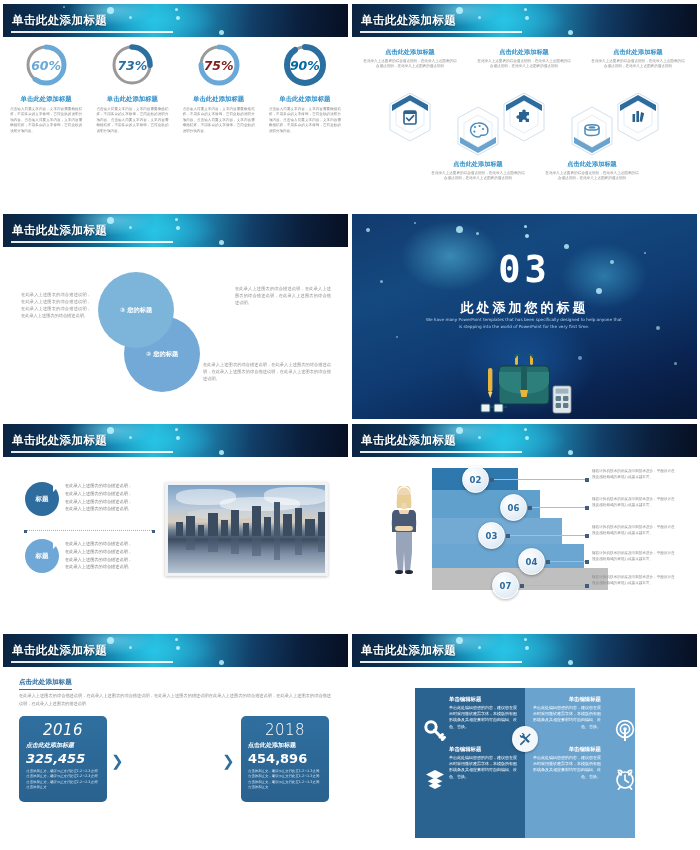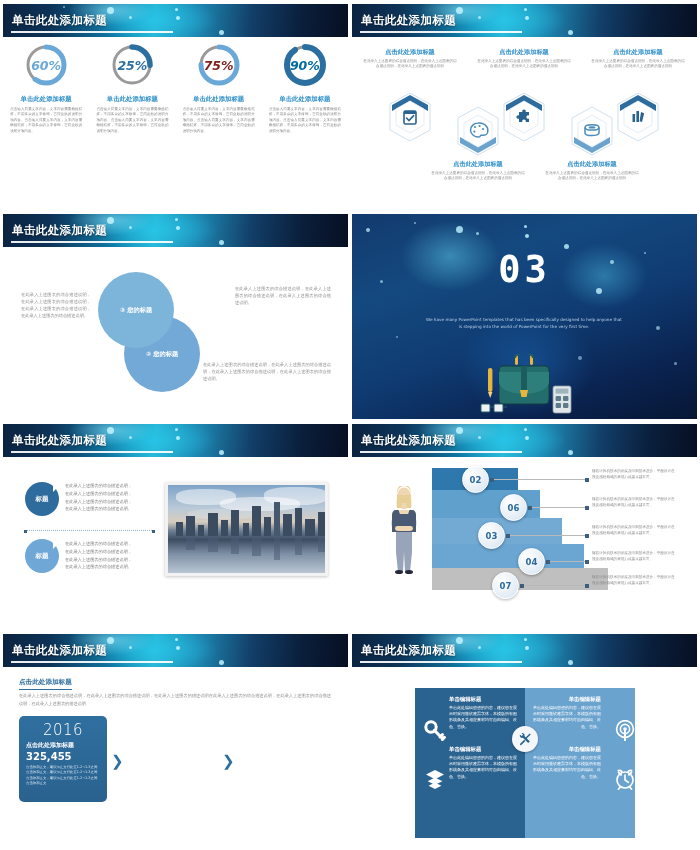--- a/index.html
+++ b/index.html
@@ -121,26 +121,26 @@
   .person { position:absolute; left:36px; top:62px; width:32px; height:88px; }
 
   
   .s7h { position:absolute; left:16px; top:44px; font-size:6.6px;
          font-weight:bold; color:#2f6c9e; border-bottom:1.3px solid #2f6c9e;
          padding-bottom:1.5px; }
   .s7p { position:absolute; left:16px; top:58px; width:312px; font-size:4.2px;
          line-height:1.8; color:#8a8a8a; text-align:justify; }
   .ycard { position:absolute; top:82px; width:88px; height:86px; border-radius:5px;
            padding:5px 7px; color:#fff; }
-  .yc1 { left:16px;  background:linear-gradient(#2f6f9f,#2a628f); }
+  .yc1 { left:16px;  background:linear-gradient(#2f6f9f,#2a628f);font-style:italic; }
   .yc2 { left:127px; background:linear-gradient(#5fa0cd,#559ac9); }
   .yc3 { left:238px; background:linear-gradient(#2f6f9f,#2a628f); }
   .yyr  { font-size:15px; font-weight:300; text-align:center; letter-spacing:.5px; }
   .ysub { font-size:6px; font-weight:bold; margin-top:2px; }
-  .ynum { font-size:10px; font-weight:bold; margin-top:1px; }
+  .ynum { font-size:13px; font-weight:bold; margin-top:1px; }
   .ybod { font-size:3.4px; line-height:1.6; margin-top:3px; color:#dbe9f4; }
   .chev { position:absolute; top:118px; font-size:15px; color:#2f6f9f; font-weight:bold; }
 
   
   .qbox { position:absolute; top:54px; width:110px; height:100px; padding:8px; }
   .qdark { background:#2b6390; color:#fff; }
   .qlight{ background:#6ba3cf; color:#fff; }
   .qttl { font-size:5.4px; font-weight:bold; }
   .qtxt { font-size:4px; line-height:1.55; margin-top:2px; }
   .qico { position:absolute; width:22px; height:22px; }
@@ -176,21 +176,21 @@
       </div>
       <div class="dcap">单击此处添加标题</div>
       <div class="dbody">点击输入简要文字内容，文字内容需要概括精炼，不用多余的文字修饰，言简意赅的说明分项内容。点击输入简要文字内容，文字内容需概括精炼，不用多余的文字修饰，言简意赅的说明分项内容。</div>
     </div>
     <div class="dwrap">
       <div class="dring">
         <svg width="46" height="46" viewBox="0 0 46 46">
           <circle cx="23" cy="23" r="18" fill="none" stroke="#9a9a9a" stroke-width="3"></circle>
           <circle cx="23" cy="23" r="18" fill="none" stroke="#2b6ea0" stroke-width="5.5" stroke-linecap="round" stroke-dasharray="28.3 152.7" transform="rotate(-90 23 23)"></circle>
         </svg>
-        <div class="dpct" style="color:#2b6ea0">25%</div>
+        <div class="dpct" style="color:#2b6ea0">73%</div>
       </div>
       <div class="dcap">单击此处添加标题</div>
       <div class="dbody">点击输入简要文字内容，文字内容需要概括精炼，不用多余的文字修饰，言简意赅的说明分项内容。点击输入简要文字内容，文字内容需概括精炼，不用多余的文字修饰，言简意赅的说明分项内容。</div>
     </div>
     <div class="dwrap">
       <div class="dring">
         <svg width="46" height="46" viewBox="0 0 46 46">
           <circle cx="23" cy="23" r="18" fill="none" stroke="#9a9a9a" stroke-width="3"></circle>
           <circle cx="23" cy="23" r="18" fill="none" stroke="#6aa8d8" stroke-width="5" stroke-linecap="round" stroke-dasharray="84.8 96.2" transform="rotate(-90 23 23)"></circle>
         </svg>
@@ -340,20 +340,21 @@
     <div class="bk" style="left:28px;top:66px;width:3px;height:3px;opacity:.6"></div>
     <div class="bk" style="left:244px;top:74px;width:6px;height:6px;opacity:.8"></div>
     <div class="bk" style="left:258px;top:46px;width:4px;height:4px;opacity:.7"></div>
     <div class="bk" style="left:292px;top:38px;width:2px;height:2px;opacity:.6"></div>
     <div class="bk" style="left:304px;top:112px;width:4px;height:4px;opacity:.6"></div>
     <div class="bk" style="left:322px;top:148px;width:3px;height:3px;opacity:.55"></div>
     <div class="bk" style="left:44px;top:122px;width:2px;height:2px;opacity:.5"></div>
     <div class="bk" style="left:226px;top:142px;width:4px;height:4px;opacity:.5"></div>
 
     <div class="cv-num">03</div>
+    <div class="cv-ttl">此处添加您的标题</div>
     <div class="cv-en">We have many PowerPoint templates that has been specifically designed to help anyone that is stepping into the world of PowerPoint for the very first time.</div>
 
     <svg class="bag" viewBox="0 0 95 62">
       <rect x="38" y="1" width="3" height="10" rx="1.4" fill="#e8b53c"></rect>
       <rect x="53" y="1" width="3" height="10" rx="1.4" fill="#e8b53c"></rect>
       <path d="M38,4 a9,5 0 0,1 18,0" fill="none" stroke="#1f5e5e" stroke-width="2"></path>
       <rect x="22" y="12" width="50" height="38" rx="4" fill="#246d6d" stroke="#123f3f" stroke-width="1"></rect>
       <path d="M22,18 h50 v10 a25,12 0 0,1 -50,0 Z" fill="#2d7f7c"></path>
       <rect x="44" y="12" width="6" height="26" fill="#1d5c5c"></rect>
       <path d="M43,36 h8 l-1.4,7 h-5.2 Z" fill="#e8b53c"></path>
@@ -498,20 +499,26 @@
   <div class="ycard yc1">
     <div class="yyr">2016</div>
     <div class="ysub">点击此处添加标题</div>
     <div class="ynum">325,455</div>
     <div class="ybod">点击添加正文，建议示正文行距在1.2~1.3之间点击添加正文，建议示正文行距在1.2~1.3之间点击添加正文，建议示正文行距在1.2~1.3之间点击添加正文</div>
   </div>
   <div class="chev" style="left:108px;">❯</div>
 
   <div class="chev" style="left:219px;">❯</div>
 
+  <div class="ycard yc3">
+    <div class="yyr">2018</div>
+    <div class="ysub">点击此处添加标题</div>
+    <div class="ynum">454,896</div>
+    <div class="ybod">点击添加正文，建议示正文行距在1.2~1.3之间点击添加正文，建议示正文行距在1.2~1.3之间点击添加正文，建议示正文行距在1.2~1.3之间点击添加正文</div>
+  </div>
 </div>
 
 <div class="slide s8">
   <div class="hdr">
     <div class="bk" style="left:104px;top:3px;width:7px;height:7px;opacity:.85"></div>
     <div class="bk" style="left:126px;top:12px;width:3px;height:3px;opacity:.8"></div>
     <div class="bk" style="left:172px;top:4px;width:3px;height:3px;opacity:.9"></div>
     <div class="bk" style="left:173px;top:12px;width:4px;height:4px;opacity:.9"></div>
     <div class="bk" style="left:216px;top:26px;width:5px;height:5px;opacity:.85"></div>
     <div class="ttl">单击此处添加标题</div>

